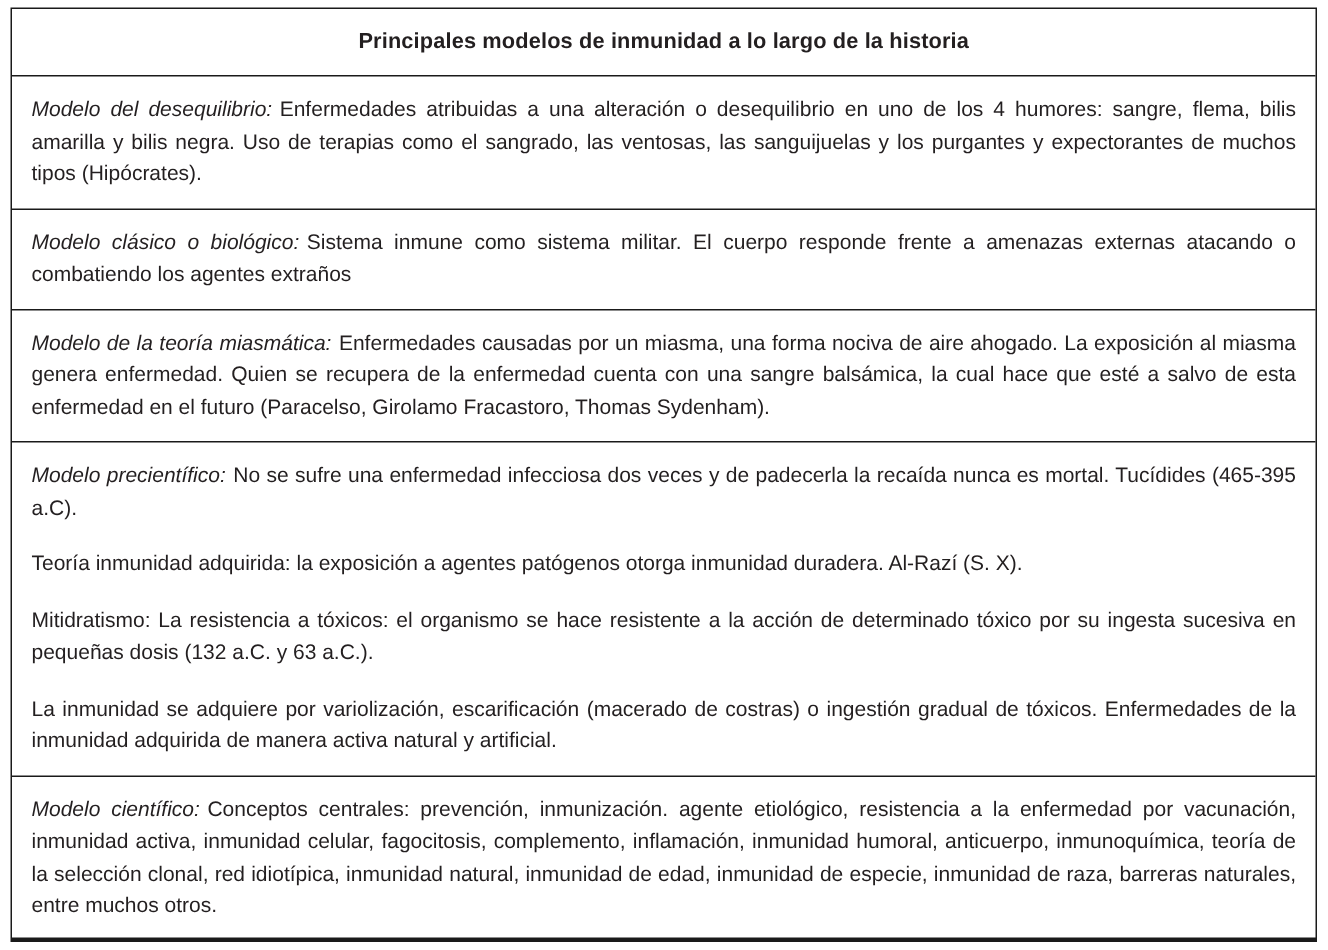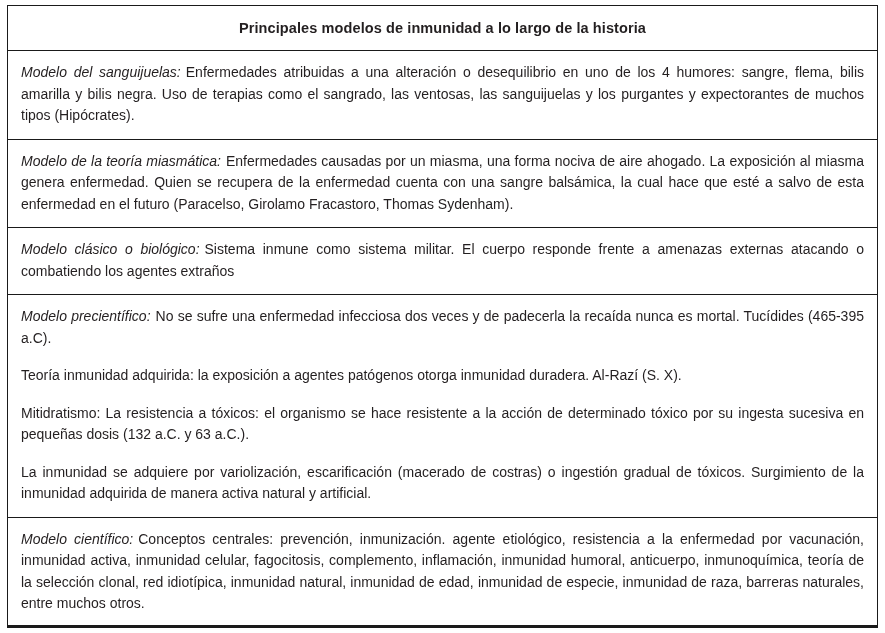--- a/index.html
+++ b/index.html
@@ -62,43 +62,43 @@
 <body>
 
 <div class="page">
   <div class="model-table">
 
     <div class="table-header">Principales modelos de inmunidad a lo largo de la historia</div>
 
 
     <div class="table-row">
       <p class="cell">
-        <span class="model-label">Modelo del sanguijuelas:</span><span>Enfermedades atribuidas a una alteración o desequilibrio en uno de los 4 humores: sangre, flema, bilis amarilla y bilis negra. Uso de terapias como el sangrado, las ventosas, las sanguijuelas y los purgantes y expectorantes de muchos tipos (Hipócrates).</span>
+        <span class="model-label">Modelo del desequilibrio:</span><span>Enfermedades atribuidas a una alteración o desequilibrio en uno de los 4 humores: sangre, flema, bilis amarilla y bilis negra. Uso de terapias como el sangrado, las ventosas, las sanguijuelas y los purgantes y expectorantes de muchos tipos (Hipócrates).</span>
+      </p>
+    </div>
+
+    <div class="table-row">
+      <p class="cell">
+        <span class="model-label">Modelo clásico o biológico:</span><span>Sistema inmune como sistema militar. El cuerpo responde frente a amenazas externas atacando o combatiendo los agentes extraños</span>
       </p>
     </div>
 
     <div class="table-row">
       <p class="cell">
         <span class="model-label">Modelo de la teoría miasmática:</span><span>Enfermedades causadas por un miasma, una forma nociva de aire ahogado. La exposición al miasma genera enfermedad. Quien se recupera de la enfermedad cuenta con una sangre balsámica, la cual hace que esté a salvo de esta enfermedad en el futuro (Paracelso, Girolamo Fracastoro, Thomas Sydenham).</span>
       </p>
     </div>
 
     <div class="table-row">
       <p class="cell">
-        <span class="model-label">Modelo clásico o biológico:</span><span>Sistema inmune como sistema militar. El cuerpo responde frente a amenazas externas atacando o combatiendo los agentes extraños</span>
-      </p>
-    </div>
-
-    <div class="table-row">
-      <p class="cell">
         <span class="model-label">Modelo precientífico:</span><span>No se sufre una enfermedad infecciosa dos veces y de padecerla la recaída nunca es mortal. Tucídides (465-395 a.C).</span>
       </p>
       <p class="cell">Teoría inmunidad adquirida: la exposición a agentes patógenos otorga inmunidad duradera. Al-Razí (S. X).</p>
       <p class="cell">Mitidratismo: La resistencia a tóxicos: el organismo se hace resistente a la acción de determinado tóxico por su ingesta sucesiva en pequeñas dosis (132 a.C. y 63 a.C.).</p>
-      <p class="cell">La inmunidad se adquiere por variolización, escarificación (macerado de costras) o ingestión gradual de tóxicos. Surgimiento de la inmunidad adquirida de manera activa natural y artificial.</p>
+      <p class="cell">La inmunidad se adquiere por variolización, escarificación (macerado de costras) o ingestión gradual de tóxicos. Enfermedades de la inmunidad adquirida de manera activa natural y artificial.</p>
     </div>
 
     <div class="table-row">
       <p class="cell">
         <span class="model-label">Modelo científico:</span><span>Conceptos centrales: prevención, inmunización. agente etiológico, resistencia a la enfermedad por vacunación, inmunidad activa, inmunidad celular, fagocitosis, complemento, inflamación, inmunidad humoral, anticuerpo, inmunoquímica, teoría de la selección clonal, red idiotípica, inmunidad natural, inmunidad de edad, inmunidad de especie, inmunidad de raza, barreras naturales, entre muchos otros.</span>
       </p>
     </div>
 
   </div>
 </div>

